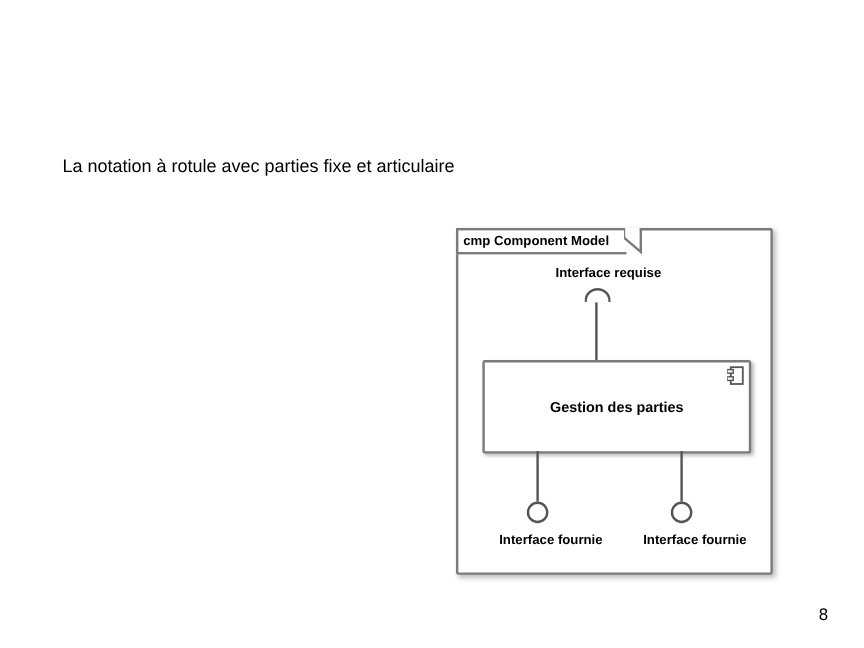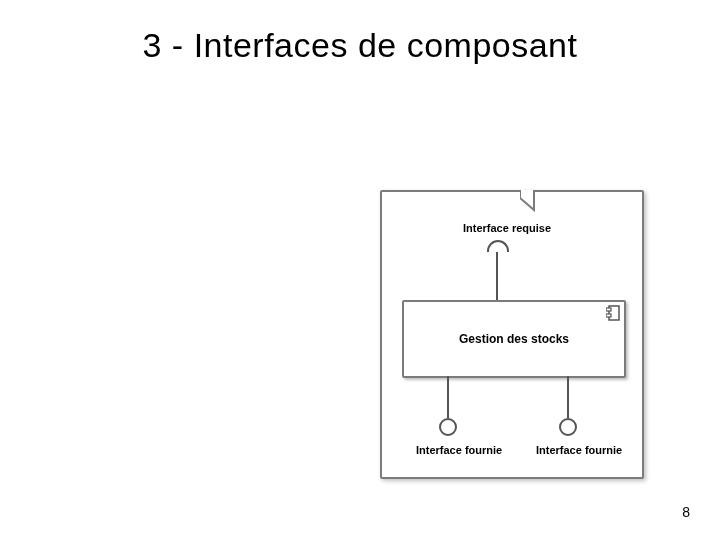--- a/index.html
+++ b/index.html
@@ -145,37 +145,38 @@
     font-weight: bold;
     white-space: nowrap;
     margin-left: 12px;
   }
 </style>
 </head>
 <body>
 
 <div class="slide">
 
-  <div class="title">3 - Interfaces de composant</div>
 
+  <div class="subtitle">La notation à rotule avec parties fixe et articulaire</div>
 
   <div class="diagram">
 
+    <div class="diagram-tab" style="width:130px;">cmp Component Model</div>
     <div class="diagram-tab-corner" style="left:138px;">
       <svg width="16" height="22">
         <polyline points="0,0 0,8 14,20 14,0" fill="#fff" stroke="#7b7b7b" stroke-width="2"></polyline>
       </svg>
     </div>
 
     <div class="req-label" style="left:81px; top:30px;">Interface requise</div>
     <div class="req-socket" style="left:105px; top:48px;"></div>
     <div class="req-line" style="left:114px; top:60px; height:48px;"></div>
 
     <div class="component" style="left:20px; top:108px; width:220px; height:74px;">
-      <div class="component-label">Gestion des stocks</div>
+      <div class="component-label">Gestion des parties</div>
       <span class="component-icon">
         <svg width="14" height="16">
           <rect x="3" y="1" width="10" height="14" fill="none" stroke="#555" stroke-width="1.5"></rect>
           <rect x="0" y="3" width="5" height="3" fill="#fff" stroke="#555" stroke-width="1.2"></rect>
           <rect x="0" y="9" width="5" height="3" fill="#fff" stroke="#555" stroke-width="1.2"></rect>
         </svg>
       </span>
     </div>
 
     <div class="prov-line" style="left:65px; top:184px; height:42px;"></div>

